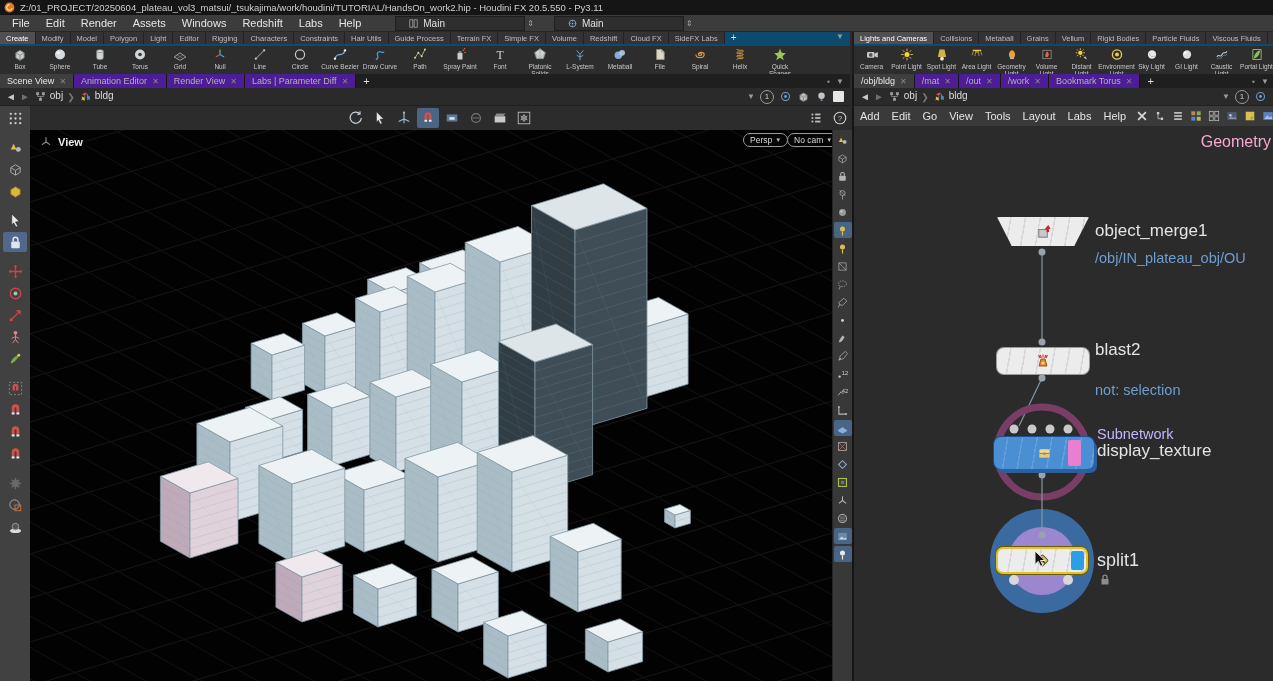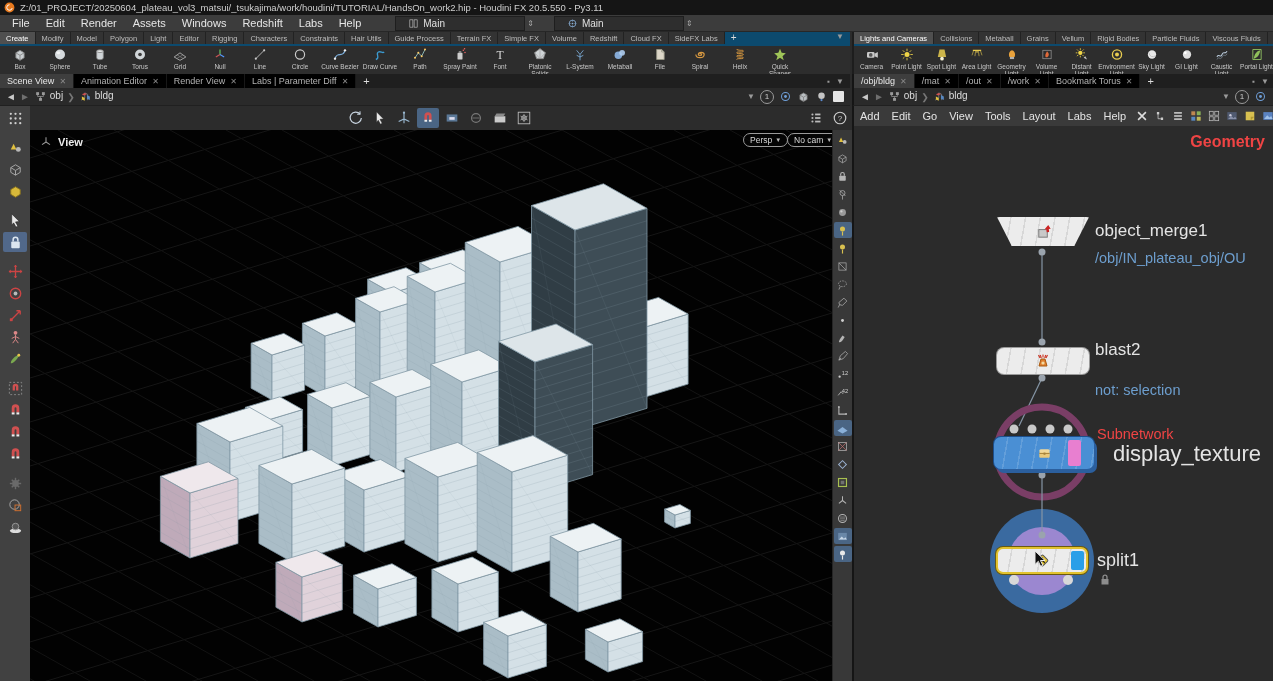--- a/index.html
+++ b/index.html
@@ -28,21 +28,21 @@
   .shelf-caret{margin-left:auto;color:#999;font-size:8px;padding:0 6px;display:flex;align-items:center}
   .shelf-tools{display:flex;height:28px;align-items:flex-start;padding-top:1px}
   .shelf-tool{width:40px;flex:none;display:flex;flex-direction:column;align-items:center;
               font-size:6.5px;color:#c8c8c8;line-height:1.08;text-align:center}
   #shelf-r .shelf-tool{width:35px}
   .shelf-tool svg{height:15px;margin-bottom:1px}
   
   .panetabs{position:absolute;top:74px;height:14px;background:#1f1f1f;display:flex;align-items:stretch;font-size:9px;overflow:hidden}
   #panetabs-l{left:0;width:850px}
   #panetabs-r{left:852px;width:421px;border-left:2px solid #151515}
-  .pane-tab{display:flex;align-items:center;gap:5px;padding:0 7px;background:#000000;color:#b2b2b2;border-right:1px solid #181818;white-space:nowrap}
+  .pane-tab{display:flex;align-items:center;gap:5px;padding:0 7px;background:#4c1d95;color:#b2b2b2;border-right:1px solid #181818;white-space:nowrap}
   .pane-tab.active{background:#3e3e3e;color:#e8e8e8}
   .pane-tab .x{color:#888;font-size:8px}
   .pane-newtab{padding:0 7px;display:flex;align-items:center;color:#ddd;font-size:11px}
   .tabrow-icons{margin-left:auto;display:flex;align-items:center;gap:6px;padding-right:6px;color:#9a9a9a;font-size:8px}
   
   .pathbar{position:absolute;top:88px;height:18px;background:#2a2a2a;display:flex;align-items:center;gap:4px;
            padding:0 6px;box-sizing:border-box;font-size:10px;overflow:hidden;border-bottom:1px solid #202020}
   #pathbar-l{left:0;width:850px}
   #pathbar-r{left:852px;width:421px;border-left:2px solid #151515}
   .nav-arrow{font-size:10px;color:#c9c9c9}
@@ -81,21 +81,21 @@
   .stool{width:18px;height:16px;flex:none;display:flex;align-items:center;justify-content:center;border-radius:2px}
   .stool.active{background:#4a6584}
   .stool svg{width:13px;height:13px}
   
   #rmenu{position:absolute;top:106px;left:852px;width:421px;height:20px;background:#3a3a3a;border-left:2px solid #151515;
          display:flex;align-items:center;font-size:11px;color:#e4e4e4;overflow:hidden}
   .rmenu-item{padding:0 6px}
   .rmenu-icons{display:flex;align-items:center;gap:2px;margin-left:2px}
   .rmicon{width:16px;height:16px;display:flex;align-items:center;justify-content:center}
   #network{position:absolute;top:126px;left:852px;width:421px;height:555px;background:#2b2b2b;overflow:hidden;border-left:2px solid #151515}
-  #watermark{position:absolute;right:10px;top:7px;font-size:16px;font-weight:bold;color:#ef4444}
+  #watermark{position:absolute;right:4px;top:7px;font-size:16px;font-weight:normal;color:#f9a8d4}
   .wire{stroke:#8595a5;stroke-width:1.2}
   .wdot{fill:#9aa3ad}
   .idot{fill:#c9c9c9}
   .node-box{position:absolute;width:92px;height:26px;background:#ececec;border-radius:7px;
             background-image:repeating-linear-gradient(100deg,transparent 0 13px,rgba(0,0,0,.09) 13px 14.5px);
             box-shadow:0 0 0 1px #9a9a9a;display:flex;align-items:center;justify-content:center}
   #node-objmerge{left:143px;top:91px;height:29px;border-radius:3px;clip-path:polygon(0 0,100% 0,84% 100%,16% 100%)}
   #node-blast{left:143px;top:222px}
   #node-display{left:140px;top:311px;width:100px;height:32px;background:#4a8fd4;
             background-image:repeating-linear-gradient(100deg,transparent 0 13px,rgba(255,255,255,.14) 13px 14.5px);
@@ -103,22 +103,22 @@
   #node-split{left:142px;top:421px;width:92px;height:27px;border:2px solid #e2c22e;box-sizing:border-box;
             box-shadow:0 0 0 1px #6a5a10}
   .flag-pink{position:absolute;right:13px;top:3px;bottom:3px;width:13px;background:#e87fd0;border-radius:2px}
   .flag-blue{position:absolute;right:2px;top:2px;bottom:2px;width:13px;background:#2a9fe8;border-radius:2px}
   .node-label{position:absolute;color:#e4e4e4;font-size:17px;white-space:nowrap}
   .node-comment{position:absolute;color:#6d9ece;font-size:14.5px;white-space:nowrap}
   #lbl-objmerge{left:241px;top:95px}
   #cmt-objmerge{left:241px;top:124px}
   #lbl-blast{left:241px;top:214px}
   #cmt-blast{left:241px;top:256px}
-  #lbl-subnet-type{left:243px;top:300px;color:#ef4444;font-size:14.5px;position:absolute}
-  #lbl-display{left:259px;top:315px;font-size:22px}
+  #lbl-subnet-type{left:243px;top:300px;color:#c4b5fd;font-size:14.5px;position:absolute}
+  #lbl-display{left:243px;top:315px;font-size:17px}
   #lbl-split{left:243px;top:424px;font-size:18px}
   #split-lock{position:absolute;left:245px;top:447px}
   #net-cursor{position:absolute;left:180px;top:424px}
 </style>
 </head>
 <body>
 
 <div id="app">
 
   <div id="titlebar">

